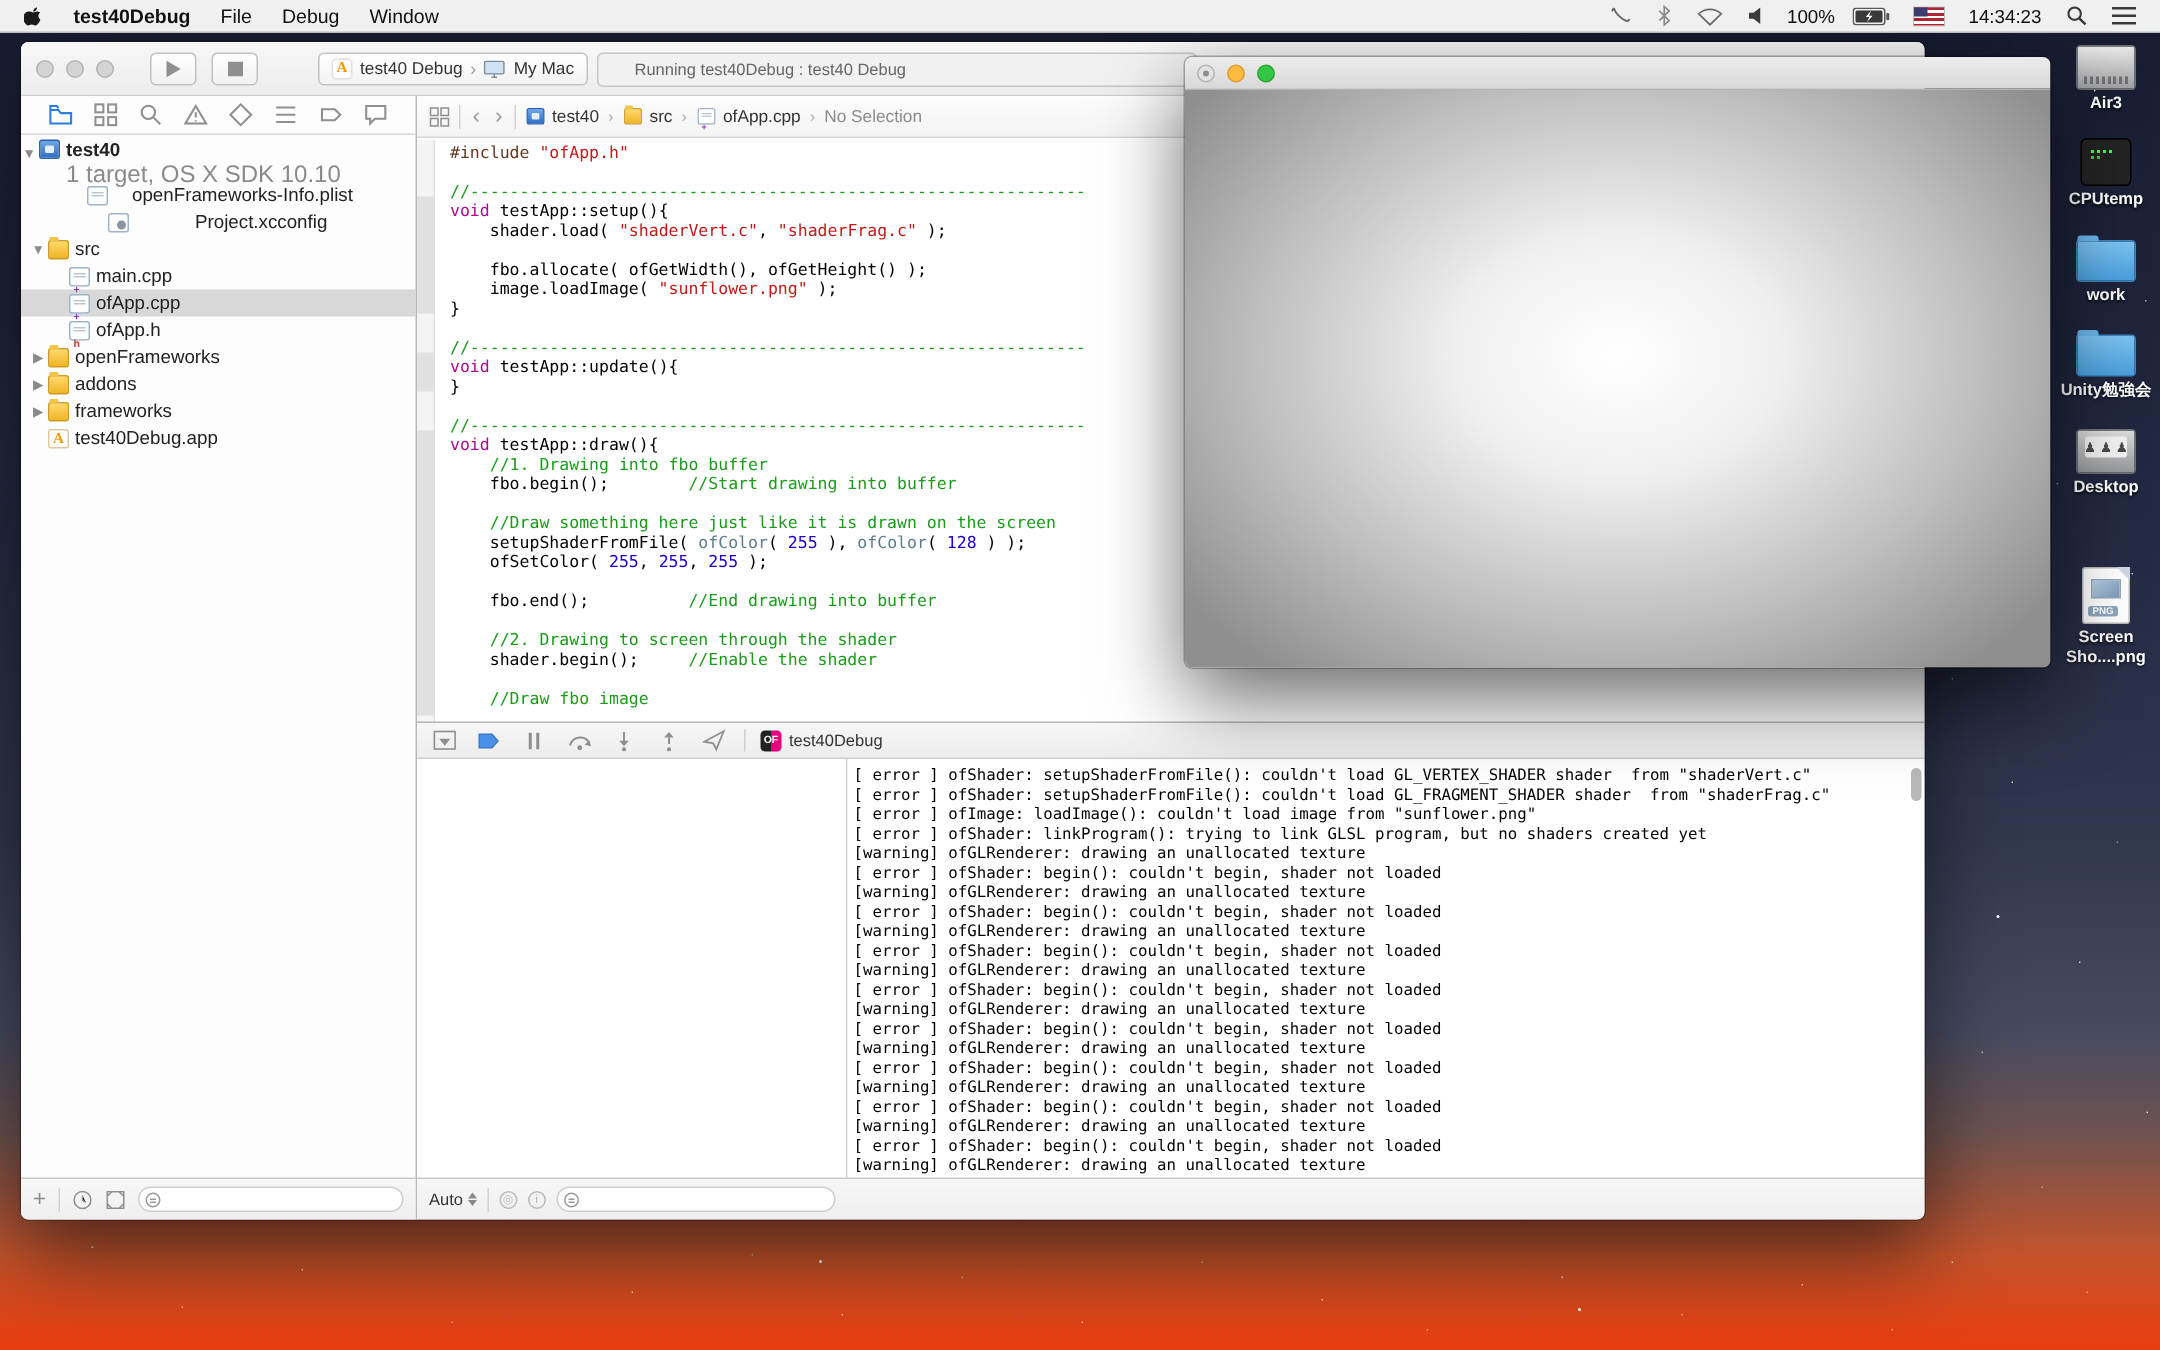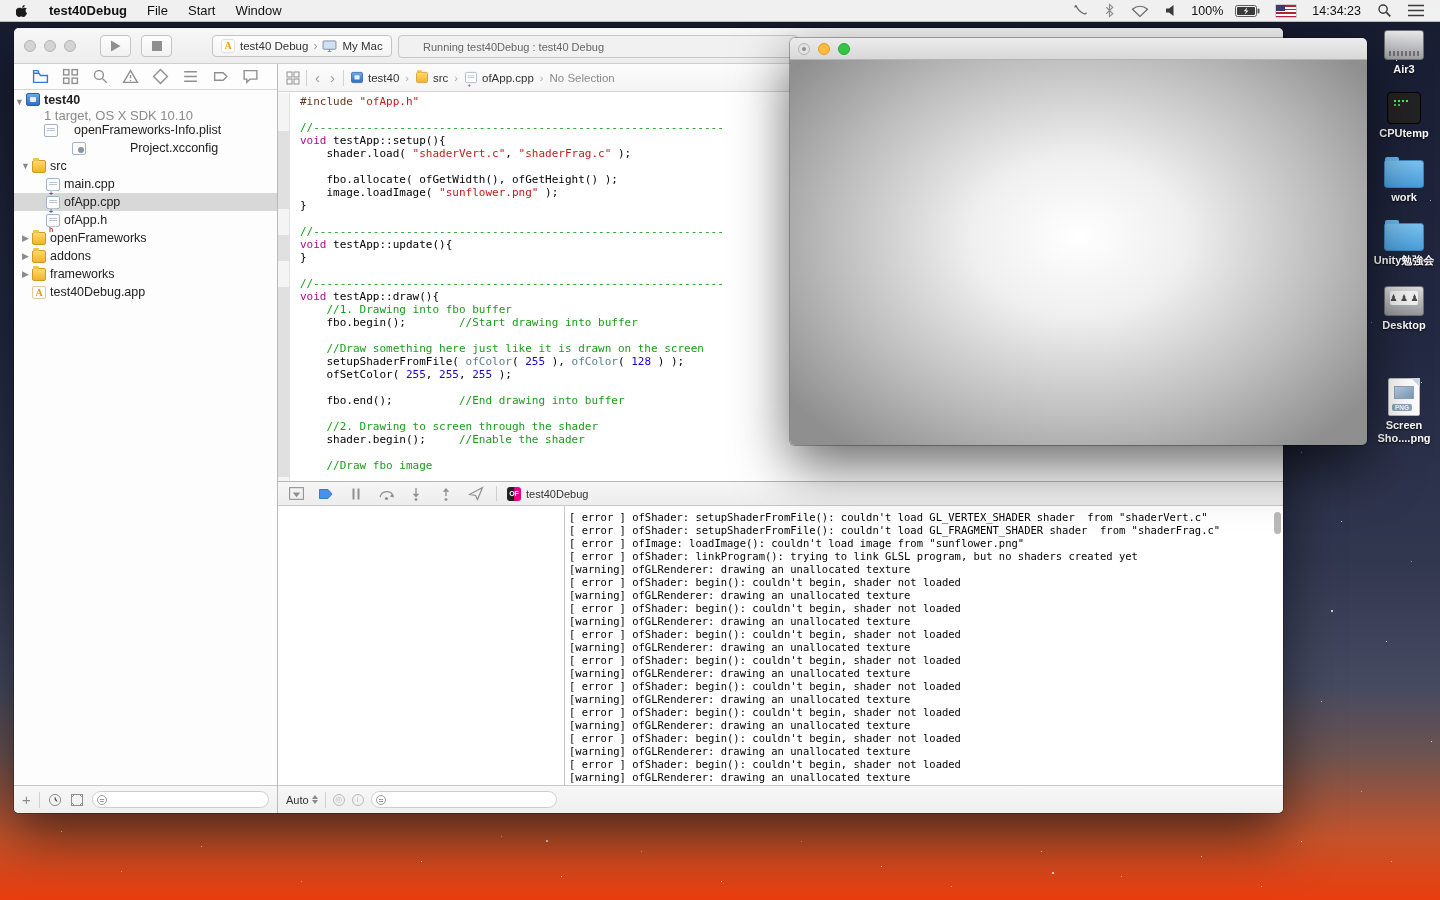--- a/index.html
+++ b/index.html
@@ -56,21 +56,21 @@
   
   #navigator { position:absolute; top:36px; left:0; width:264px; bottom:0; background:#fdfdfd; border-right:1px solid #b9b9b9; }
   #nav-tabs { height:26px; border-bottom:1px solid #d6d6d6; display:flex; align-items:center; justify-content:space-around; padding:0 12px; }
   .nav-tab { width:22px; height:22px; display:flex; align-items:center; justify-content:center; }
   #nav-tree { position:absolute; top:27px; left:0; right:0; bottom:28px; overflow:hidden; font-size:12.5px; color:#222; }
   .nav-row { height:18px; display:flex; align-items:center; white-space:nowrap; }
   .nav-row.selected { background:#d8d8d8; }
   .nav-row .disc { width:11px; font-size:9px; color:#8a8a8a; text-align:center; flex:0 0 11px; }
   .proj-row { height:30px; display:flex; align-items:flex-start; padding-top:2px; }
   .proj-txt .t { font-weight:bold; font-size:12.5px; }
-  .proj-txt .s { font-size:13px; color:#8a8a8a; margin-top:1px; }
+  .proj-txt .s { font-size:16px; color:#8a8a8a; margin-top:1px; }
   .fi { width:14px; height:13px; margin:0 4px 0 1px; flex:0 0 14px; position:relative; border-radius:2px; }
   .fi-doc { background:#fff; border:1px solid #9fb4c8; }
   .fi-doc i { position:absolute; left:2px; right:2px; height:1px; background:#b9c6d2; }
   .fi-badge { position:absolute; right:0; bottom:-1px; font-size:7px; font-weight:bold; font-style:normal; line-height:7px; }
   .fi-proj { background:linear-gradient(#6fa8e8,#2f6fc4); border:1px solid #2a5ea8; }
   .fi-proj::after { content:""; position:absolute; left:3px; top:3px; right:3px; bottom:3px; background:rgba(255,255,255,.85); border-radius:1px; }
   .fi-folder { background:linear-gradient(#ffd96b,#f0b429); border:1px solid #cf9b22; border-radius:2px; }
   .fi-folder::before { content:""; position:absolute; top:-3px; left:0; width:6px; height:3px; background:#f3c248; border-radius:1px 1px 0 0; }
   .fi-gear::after { content:""; position:absolute; right:1px; bottom:1px; width:6px; height:6px; border-radius:50%; background:#8a949c; }
   .fi-app { background:#fff; border:1px solid #e0c9a0; color:#f39800; font-weight:bold; font-size:10px; line-height:11px; text-align:center; font-family:"Liberation Serif",serif; }
@@ -199,21 +199,21 @@
 
 <div id="menubar">
   <div class="mb-left">
     <span class="mb-apple">
       <svg width="13" height="15" viewBox="0 0 17 17">
           <path fill="#1a1a1a" d="M11.3 1.2c.1 1-.3 1.9-.8 2.6-.6.7-1.5 1.2-2.4 1.1-.1-.9.4-1.9.9-2.5.6-.7 1.6-1.2 2.3-1.2zM14.3 12c-.4 1-.6 1.4-1.2 2.3-.8 1.2-1.9 2.7-3.2 2.7-1.2 0-1.5-.8-3.1-.8-1.6 0-2 .8-3.2.8-1.3 0-2.3-1.4-3.1-2.6C-1.6 11-.3 6.6 1.9 5.4c1.1-.6 2.3-.6 3.4-.6 1 0 1.7.8 2.9.8 1.1 0 1.7-.8 3-.8 1 0 2.1.3 3 .9-2.4 1.5-2 4.6.1 6.3z"></path>
         </svg>
     </span>
     <span class="mb-app">test40Debug</span>
     <span class="mb-item">File</span>
-    <span class="mb-item">Start</span>
+    <span class="mb-item">Debug</span>
     <span class="mb-item">Window</span>
   </div>
   <div class="mb-right">
     <span class="st-ic">
       <svg width="15" height="15" viewBox="0 0 16 16">
           <path fill="none" stroke="#6a6a6a" stroke-width="1.4" d="M3 2.5c1.5 4 5 7.5 9.5 9.5M3 2.5 1.8 4.8M12.5 12l2-1.5"></path>
         </svg>
     </span>
     <span class="st-ic">
       <svg width="11" height="15" viewBox="0 0 11 16">
@@ -358,21 +358,21 @@
     <div id="nav-tree">
       <div class="proj-row">
         <span class="disc" style="width:11px;flex:0 0 11px;font-size:9px;color:#8a8a8a;text-align:center;padding-top:4px;">▼</span>
         <span class="fi fi-proj"></span>
         <span class="proj-txt">
           <div class="t">test40</div>
           <div class="s">1 target, OS X SDK 10.10</div>
         </span>
       </div>
       <div id="nav-items">
-          <div class="nav-row" style="padding-left: 6px; gap: 12px;">
+          <div class="nav-row" style="padding-left: 20px; gap: 12px;">
             <span class="disc"></span>
             <span class="fi fi-doc">
               <i style="top:3px"></i>
               <i style="top:5px"></i>
             </span>
             <span>openFrameworks-Info.plist</span>
           </div>
           <div class="nav-row" style="padding-left: 6px; gap: 40px;">
             <span class="disc"></span>
             <span class="fi fi-doc fi-gear"></span>

